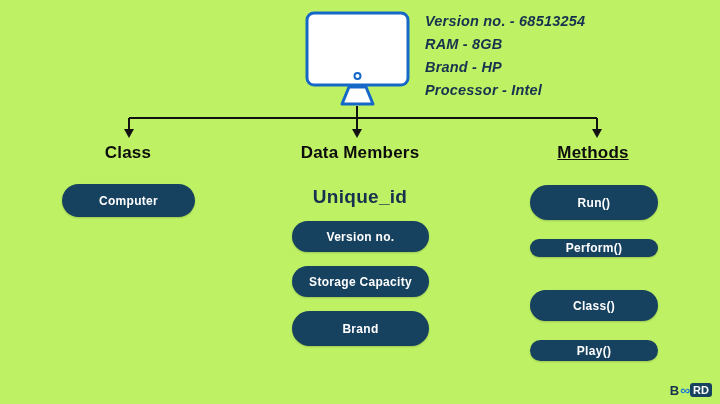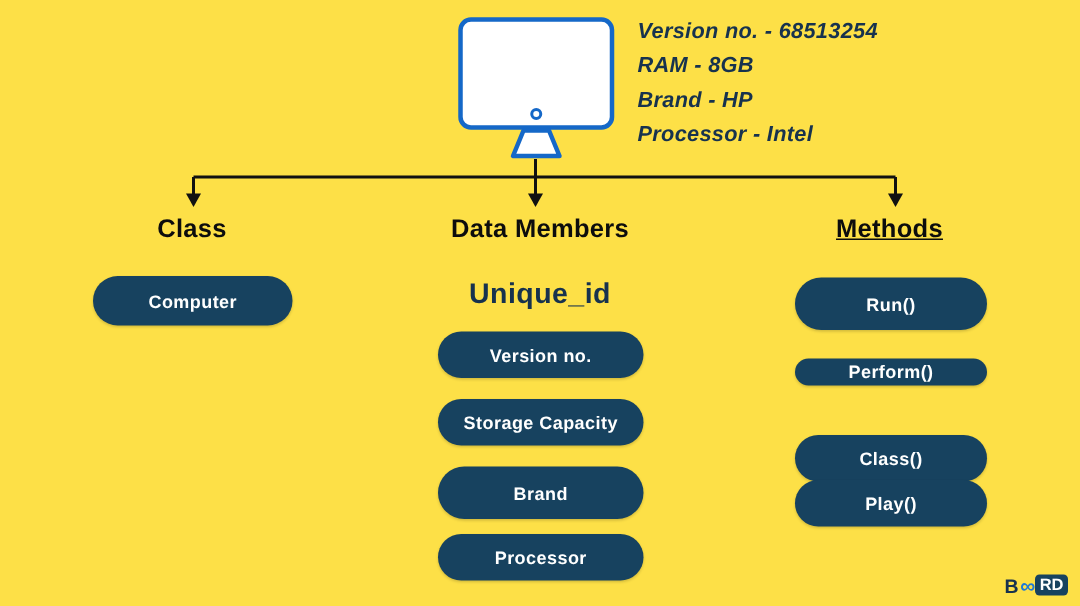--- a/index.html
+++ b/index.html
@@ -1,20 +1,20 @@
 <!DOCTYPE html>
 <html><head>
 <meta charset="utf-8">
 <style>
   html,body{margin:0;padding:0;}
   body{font-family:"Liberation Sans",sans-serif;}
   .stage{
     position:relative;
     width:720px;height:404px;
-    background:#fde047;
+    background:#bef264;
     overflow:hidden;
   }
   .lines-svg{position:absolute;left:0;top:0;width:720px;height:404px;}
   .annotations{
     position:absolute;left:425px;top:10px;
     color:#17324e;font-size:14.5px;font-style:italic;font-weight:600;
     line-height:23px;letter-spacing:.2px;
   }
   .col-heading{
     position:absolute;
@@ -80,26 +80,25 @@
   <div class="col-heading" style="left:128px;top:143px;">Class</div>
   <div class="col-heading" style="left:360px;top:143px;">Data Members</div>
   <div class="col-heading" style="left:593px;top:143px;text-decoration:underline;">Methods</div>
 
   <div class="pill" style="left:62px;top:184px;width:133px;height:33px;">Computer</div>
 
   <div class="unique-id" style="left:360px;top:186px;">Unique_id</div>
   <div class="pill" style="left:292px;top:266px;width:137px;height:31px;">Storage Capacity</div>
   <div class="pill" style="left:292px;top:221px;width:137px;height:31px;">Version no.</div>
   <div class="pill" style="left:292px;top:311px;width:137px;height:35px;">Brand</div>
-  <div class="pill" style="left:292px;top:356px;width:137px;height:31px;">Processor</div>
 
   <div class="pill" style="left:530px;top:185px;width:128px;height:35px;">Run()</div>
   <div class="pill" style="left:530px;top:239px;width:128px;height:18px;">Perform()</div>
   <div class="pill" style="left:530px;top:290px;width:128px;height:31px;">Class()</div>
-  <div class="pill" style="left:530px;top:320px;width:128px;height:31px;">Play()</div>
+  <div class="pill" style="left:530px;top:340px;width:128px;height:21px;">Play()</div>
 
   <div class="logo">
     <span>B</span>
     <span class="inf">∞</span>
     <span class="box">RD</span>
   </div>
 
 </div>
 
 </body></html>

